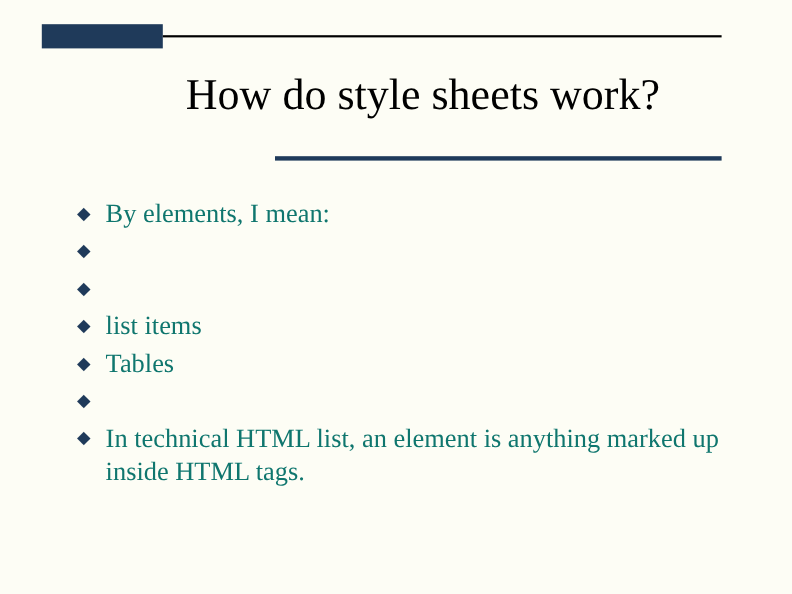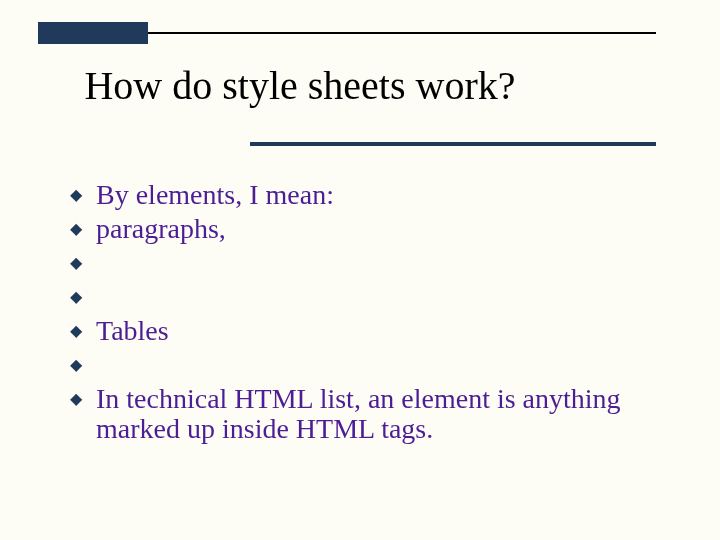--- a/index.html
+++ b/index.html
@@ -25,21 +25,21 @@
     left: 148px;
     width: 508px;
     height: 2px;
     background: #000;
   }
   .title {
     position: absolute;
     top: 62px;
     left: 0;
     width: 600px;
-    text-align: center;
+    text-align: right;
     font-size: 40px;
     color: #000;
     font-weight: normal;
   }
   .mid-rule {
     position: absolute;
     top: 142px;
     left: 250px;
     width: 406px;
     height: 4px;
@@ -57,49 +57,49 @@
     margin-bottom: 4px;
   }
   .bullet {
     color: #1f3a5a;
     font-size: 16px;
     line-height: 30px;
     width: 26px;
     flex-shrink: 0;
   }
   .text {
-    font-size: 28px;
+    font-size: 24px;
     line-height: 30px;
-    color: #4c1d95;
+    color: #0f766e;
   }
 </style>
 </head>
 <body>
 
 <div class="top-accent"></div>
 <div class="top-rule"></div>
 
 <h1 class="title">How do style sheets work?</h1>
 
 <div class="mid-rule"></div>
 
 <div class="content">
   <div class="item">
     <span class="bullet">◆</span>
     <span class="text">By elements, I mean:</span>
   </div>
   <div class="item">
     <span class="bullet">◆</span>
-    <span class="text"> paragraphs,</span>
   </div>
   <div class="item">
     <span class="bullet">◆</span>
   </div>
   <div class="item">
     <span class="bullet">◆</span>
+    <span class="text">list items</span>
   </div>
   <div class="item">
     <span class="bullet">◆</span>
     <span class="text">Tables</span>
   </div>
   <div class="item">
     <span class="bullet">◆</span>
   </div>
   <div class="item">
     <span class="bullet">◆</span>

